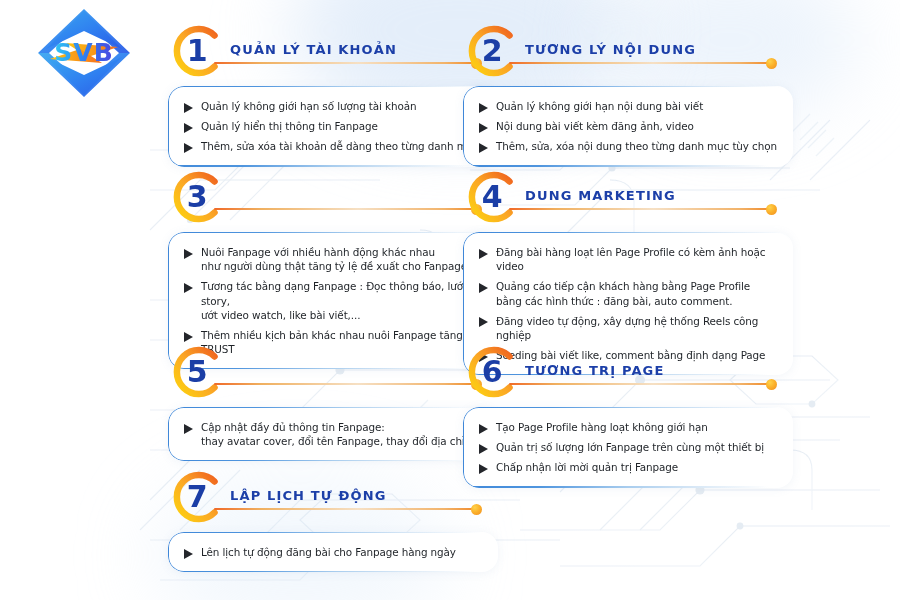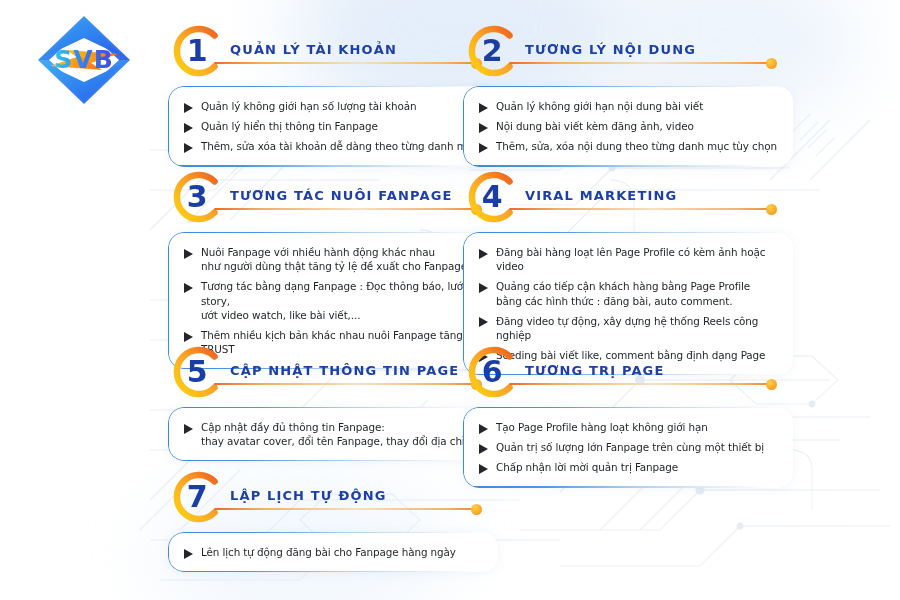--- a/index.html
+++ b/index.html
@@ -36,21 +36,21 @@
     pointer-events: none;
   }
   .haze-a { left: 290px; top: -70px;  width: 340px; height: 200px; background: rgba(206,224,245,.55); }
   .haze-b { left: 600px; top: -40px;  width: 260px; height: 160px; background: rgba(214,230,248,.45); }
   .haze-c { left: 150px; top: 470px;  width: 300px; height: 170px; background: rgba(222,234,248,.35); }
 
   
   #logo {
     position: absolute;
     left: 22px;
-    top: 8px;
+    top: 1px;
     width: 124px;
     height: 104px;
     z-index: 5;
   }
   #logo svg { display: block; width: 124px; height: 104px; }
 
   
   #sections {
     position: absolute;
     inset: 0;
@@ -388,21 +388,20 @@
                 <stop offset="50%" stop-color="#fba825"></stop>
                 <stop offset="100%" stop-color="#f0651f"></stop>
               </linearGradient>
             </defs>
             <path d="M46.5 13.5 A22 22 0 1 0 46.5 44.5" fill="none" stroke="url(#rg3)" stroke-width="6.5" stroke-linecap="round"></path>
           </svg>
         <span class="num">3</span>
       </div>
       <div class="head-line"></div>
       <div class="head-dot"></div>
-      <div class="sec-title">TƯƠNG TÁC NUÔI FANPAGE</div>
     </div>
     <div class="card">
       <ul class="bullets">
         <li>
             <span class="tri"></span>
           <span class="btxt"><span>Nuôi Fanpage với nhiều hành động khác nhau</span><span class="l2">như người dùng thật tăng tỷ lệ đề xuất cho Fanpage</span></span>
           </li>
         <li>
             <span class="tri"></span>
           <span class="btxt"><span>Tương tác bằng dạng Fanpage : Đọc thông báo, lướt story,</span><span class="l2">ướt video watch, like bài viết,...</span></span>
@@ -425,21 +424,21 @@
                 <stop offset="50%" stop-color="#fba825"></stop>
                 <stop offset="100%" stop-color="#f0651f"></stop>
               </linearGradient>
             </defs>
             <path d="M46.5 13.5 A22 22 0 1 0 46.5 44.5" fill="none" stroke="url(#rg4)" stroke-width="6.5" stroke-linecap="round"></path>
           </svg>
         <span class="num">4</span>
       </div>
       <div class="head-line"></div>
       <div class="head-dot"></div>
-      <div class="sec-title">VIRAL MARKETING</div>
+      <div class="sec-title">DUNG MARKETING</div>
     </div>
     <div class="card">
       <ul class="bullets">
         <li>
             <span class="tri"></span>
             <span class="btxt">Đăng bài hàng loạt lên Page Profile có kèm ảnh hoặc video</span>
           </li>
         <li>
             <span class="tri"></span>
           <span class="btxt"><span>Quảng cáo tiếp cận khách hàng bằng Page Profile</span><span class="l2">bằng các hình thức : đăng bài, auto comment.</span></span>
@@ -466,21 +465,20 @@
                 <stop offset="50%" stop-color="#fba825"></stop>
                 <stop offset="100%" stop-color="#f0651f"></stop>
               </linearGradient>
             </defs>
             <path d="M46.5 13.5 A22 22 0 1 0 46.5 44.5" fill="none" stroke="url(#rg5)" stroke-width="6.5" stroke-linecap="round"></path>
           </svg>
         <span class="num">5</span>
       </div>
       <div class="head-line"></div>
       <div class="head-dot"></div>
-      <div class="sec-title">CẬP NHẬT THÔNG TIN PAGE</div>
     </div>
     <div class="card">
       <ul class="bullets">
         <li>
             <span class="tri"></span>
           <span class="btxt"><span>Cập nhật đầy đủ thông tin Fanpage:</span><span class="l2">thay avatar cover, đổi tên Fanpage, thay đổi địa chỉ,...</span></span>
           </li>
       </ul>
     </div>
   </div>

